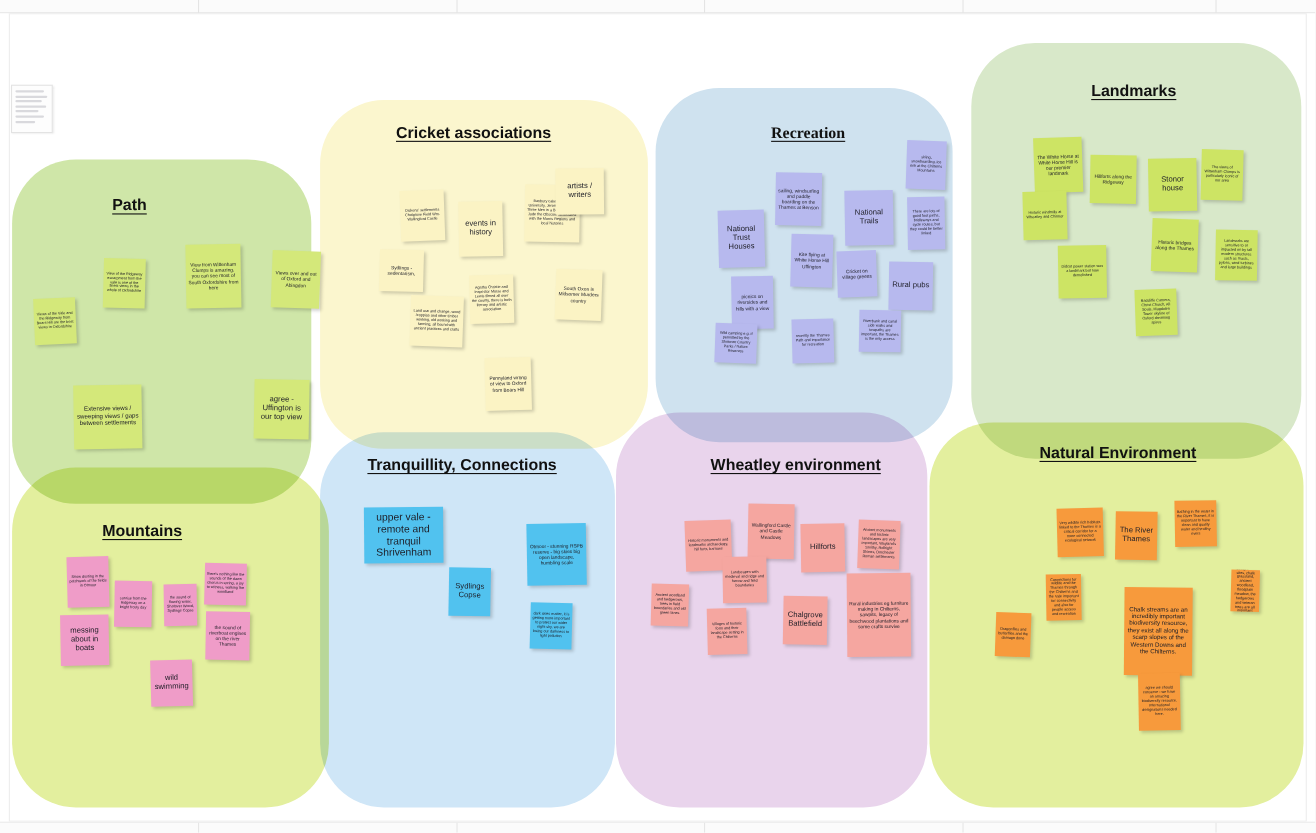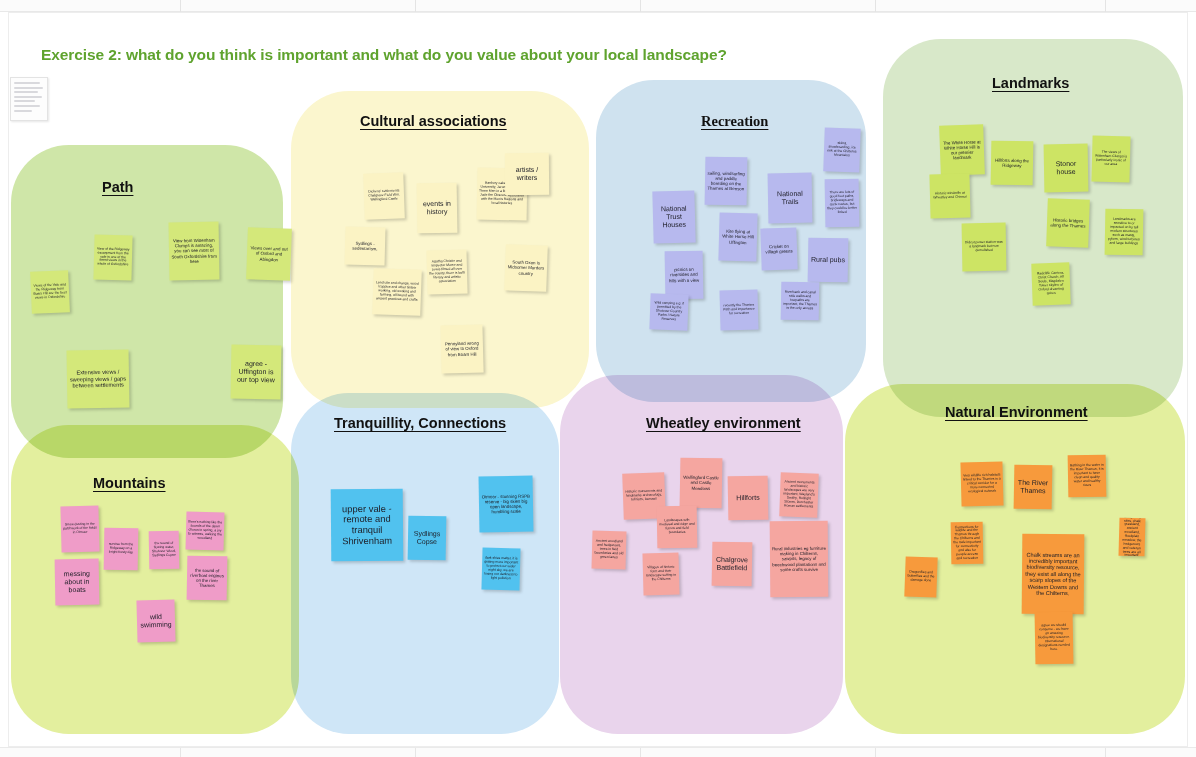--- a/index.html
+++ b/index.html
@@ -146,29 +146,28 @@
     <div class="panel" style="left:2px; top:132px; width:272px; height:313px; background:#cfe6a8;"></div>
     <div class="panel" style="left:282px; top:78px; width:298px; height:317px; background:#fbf6ce;"></div>
     <div class="panel" style="left:587px; top:67px; width:270px; height:322px; background:#cfe2ef;"></div>
     <div class="panel" style="left:874px; top:26px; width:300px; height:378px; background:#d8e8c9;"></div>
     <div class="panel" style="left:2px; top:412px; width:288px; height:309px; background:#e3ef9e;"></div>
     <div class="panel" style="left:282px; top:380px; width:268px; height:341px; background:#cfe6f7;"></div>
     <div class="panel" style="left:551px; top:362px; width:283px; height:359px; background:#e9d4ec;"></div>
     <div class="panel" style="left:836px; top:371px; width:340px; height:350px; background:#e3ef9e;"></div>
 
     <div class="panel-title" style="left:93px; top:166px;">Path</div>
-    <div class="panel-title" style="left:351px; top:100px;">Cultural associations</div>
+    <div class="panel-title" style="left:351px; top:100px;">Cricket associations</div>
     <div class="panel-title" style="left:692px; top:100px;font-family:Liberation Serif, serif;">Recreation</div>
     <div class="panel-title" style="left:983px; top:62px;">Landmarks</div>
     <div class="panel-title" style="left:84px; top:462px;">Mountains</div>
     <div class="panel-title" style="left:325px; top:402px;">Tranquillity, Connections</div>
     <div class="panel-title" style="left:637px; top:402px;">Wheatley environment</div>
     <div class="panel-title" style="left:936px; top:391px;">Natural Environment</div>
 
-    <div id="page-title">Exercise 2: what do you think is important and what do you value about your local landscape?</div>
 
     <div id="memo-note">
       <div class="ln" style="width:88%"></div>
       <div class="ln" style="width:95%"></div>
       <div class="ln" style="width:80%"></div>
       <div class="ln" style="width:92%"></div>
       <div class="ln" style="width:70%"></div>
       <div class="ln" style="width:86%"></div>
       <div class="ln" style="width:60%"></div>
     </div>
@@ -214,21 +213,21 @@
     <div class="note lime tiny" style="left:1023px; top:250px; width:38px; height:42px; transform:rotate(-2deg);">Radcliffe Camera, Christ Church, All Souls, Magdalen Tower skyline of Oxford dreaming spires</div>
 
     <div class="note pink tiny" style="left:52px; top:493px; width:38px; height:46px; transform:rotate(-1.5deg);">Snow dusting in the patchwork of the fields in Otmoor</div>
     <div class="note pink tiny" style="left:95px; top:515px; width:34px; height:42px; transform:rotate(1deg);">sunrise from the Ridgeway on a bright frosty day</div>
     <div class="note pink tiny" style="left:140px; top:518px; width:30px; height:38px; transform:rotate(-1deg);">the sound of flowing water, Shotover Wood, Sydlings Copse</div>
     <div class="note pink tiny" style="left:177px; top:499px; width:38px; height:38px; transform:rotate(1.5deg);">there's nothing like the sounds of the dawn chorus in spring, a joy to witness, walking the woodland</div>
     <div class="note pink md" style="left:46px; top:546px; width:44px; height:46px; transform:rotate(-1deg);">messing about in boats</div>
     <div class="note pink xs" style="left:178px; top:543px; width:40px; height:44px; transform:rotate(1deg);">the sound of riverboat engines on the river Thames</div>
     <div class="note pink md" style="left:128px; top:587px; width:38px; height:42px; transform:rotate(-1.5deg);">wild swimming</div>
 
-    <div class="note blue lg" style="left:322px; top:448px; width:72px; height:72px; transform:rotate(-0.5deg);margin-top:28px;">upper vale - remote and tranquil Shrivenham</div>
+    <div class="note blue lg" style="left:322px; top:448px; width:72px; height:51px; transform:rotate(-0.5deg);">upper vale - remote and tranquil Shrivenham</div>
     <div class="note blue md" style="left:399px; top:503px; width:38px; height:44px; transform:rotate(1deg);">Sydlings Copse</div>
     <div class="note blue xs" style="left:470px; top:463px; width:54px; height:56px; transform:rotate(-1deg);">Otmoor - stunning RSPB reserve - big skies big open landscape, humbling scale</div>
     <div class="note blue tiny" style="left:473px; top:535px; width:38px; height:42px; transform:rotate(1.5deg);">dark skies matter, it is getting more important to protect our wider night sky, we are losing our darkness to light pollution</div>
 
     <div class="note salmon tiny" style="left:614px; top:460px; width:42px; height:46px; transform:rotate(-2deg);">Historic monuments and landmarks archaeology, hill forts, barrows</div>
     <div class="note salmon xs" style="left:671px; top:445px; width:42px; height:50px; transform:rotate(1deg);">Wallingford Castle and Castle Meadows</div>
     <div class="note salmon md" style="left:719px; top:463px; width:40px; height:44px; transform:rotate(-1deg);">Hillforts</div>
     <div class="note salmon tiny" style="left:771px; top:460px; width:38px; height:44px; transform:rotate(2deg);">Ancient monuments and historic landscapes are very important, Wayland's Smithy, Rollright Stones, Dorchester Roman settlements</div>
     <div class="note salmon tiny" style="left:648px; top:493px; width:40px; height:42px; transform:rotate(-1deg);">Landscapes with medieval and ridge and furrow and field boundaries</div>
     <div class="note salmon tiny" style="left:583px; top:518px; width:34px; height:38px; transform:rotate(1.5deg);">Ancient woodland and hedgerows, trees in field boundaries and old green lanes</div>

